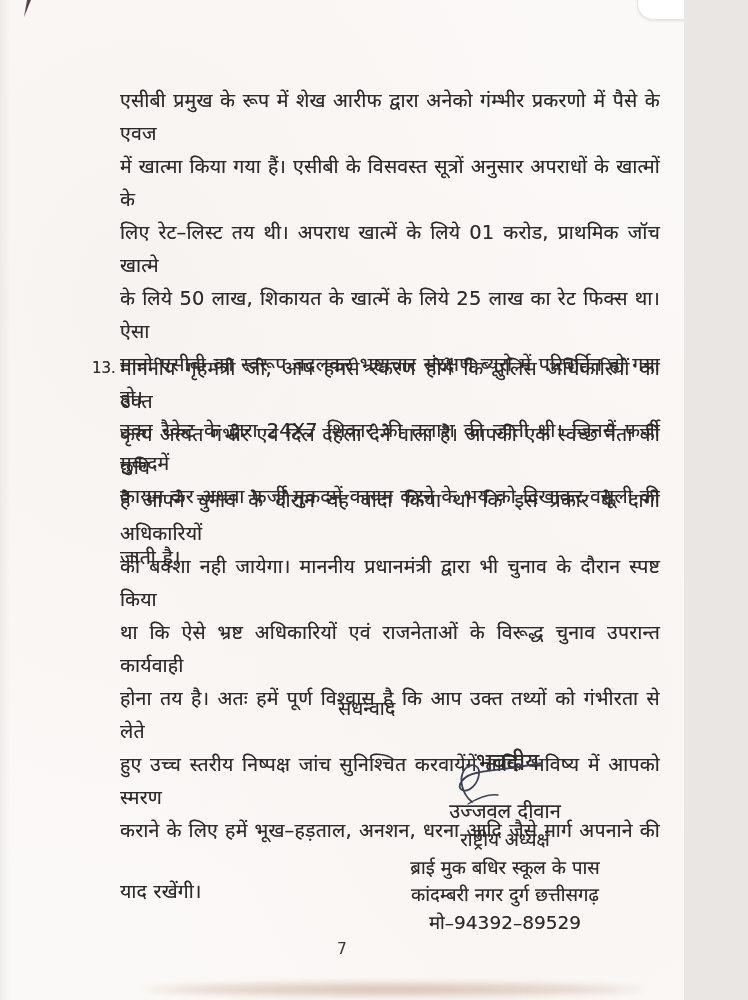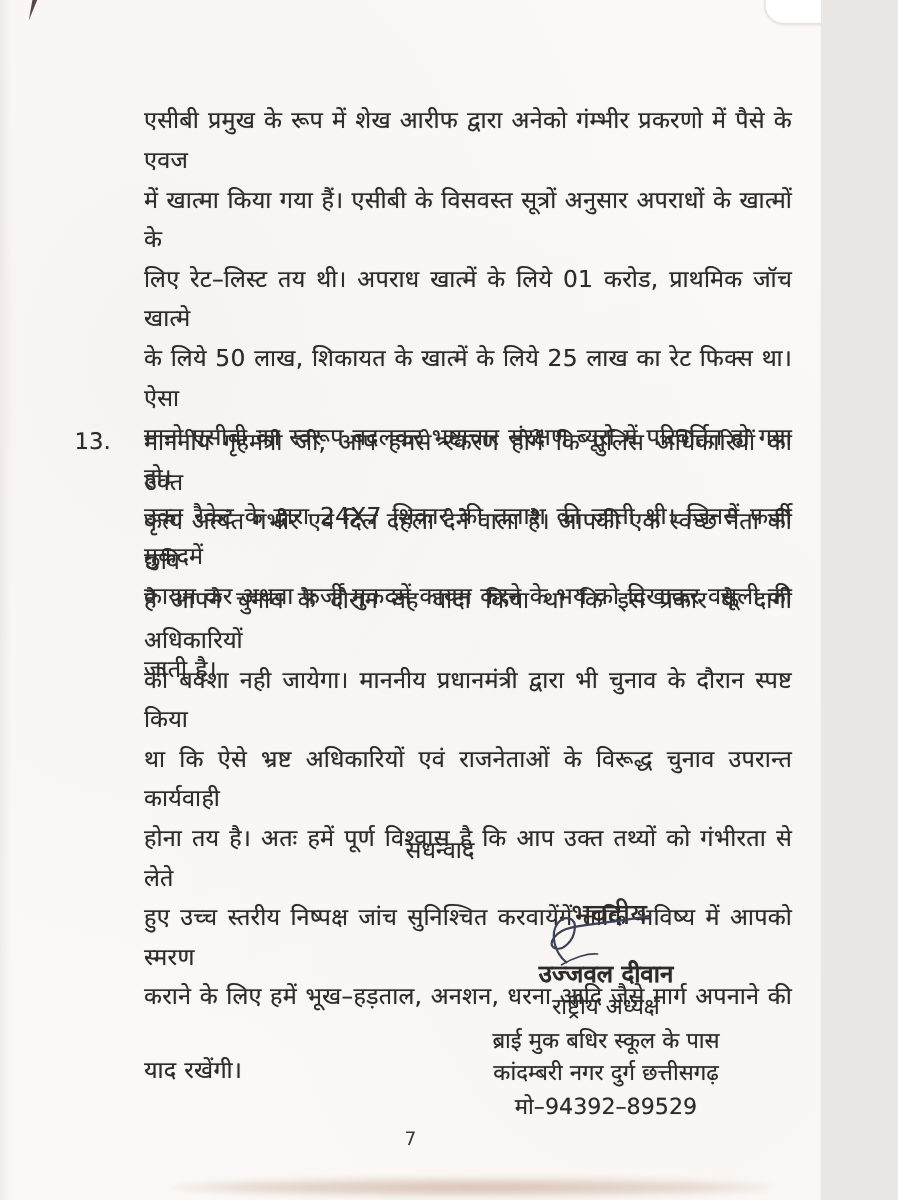--- a/index.html
+++ b/index.html
@@ -39,22 +39,22 @@
     line-height: 33px;
     letter-spacing: 0.2px;
     text-shadow: 0 0 0.6px rgba(44,43,41,0.55);
   }
   .intro { top: 84px; }
   .item13 { top: 352px; }
   .line { text-align: justify; text-align-last: justify; white-space: normal; }
   .line.last { text-align-last: left; margin-top: 28px; }
   .item-number {
     position: absolute;
-    left: 62px; top: 352px;
-    font-size: 19px; line-height: 33px;
+    left: 92px; top: 352px;
+    font-size: 15px; line-height: 33px;
     text-shadow: 0 0 0.6px rgba(44,43,41,0.55);
   }
   .thanks {
     position: absolute;
     left: 338px; top: 694px;
     font-size: 19.5px;
     text-shadow: 0 0 0.6px rgba(44,43,41,0.55);
   }
   .salutation {
     position: absolute;
@@ -65,21 +65,21 @@
   .signature-svg { position: absolute; left: 438px; top: 760px; }
   .sig-block {
     position: absolute;
     left: 388px; top: 796px;
     width: 234px;
     text-align: center;
     font-size: 18.5px;
     line-height: 27.5px;
     text-shadow: 0 0 0.6px rgba(44,43,41,0.55);
   }
-  .sig-name { font-weight: bold; font-size: 20px; line-height: 30px; }
+  .sig-name { font-weight: normal; font-size: 20px; line-height: 30px; }
   .page-number {
     position: absolute;
     left: 330px; top: 940px;
     width: 24px; text-align: center;
     font-size: 15.5px;
     color: #3a3937;
   }
   .bottom-shadow {
     position: absolute;
     left: 140px; top: 982px;

